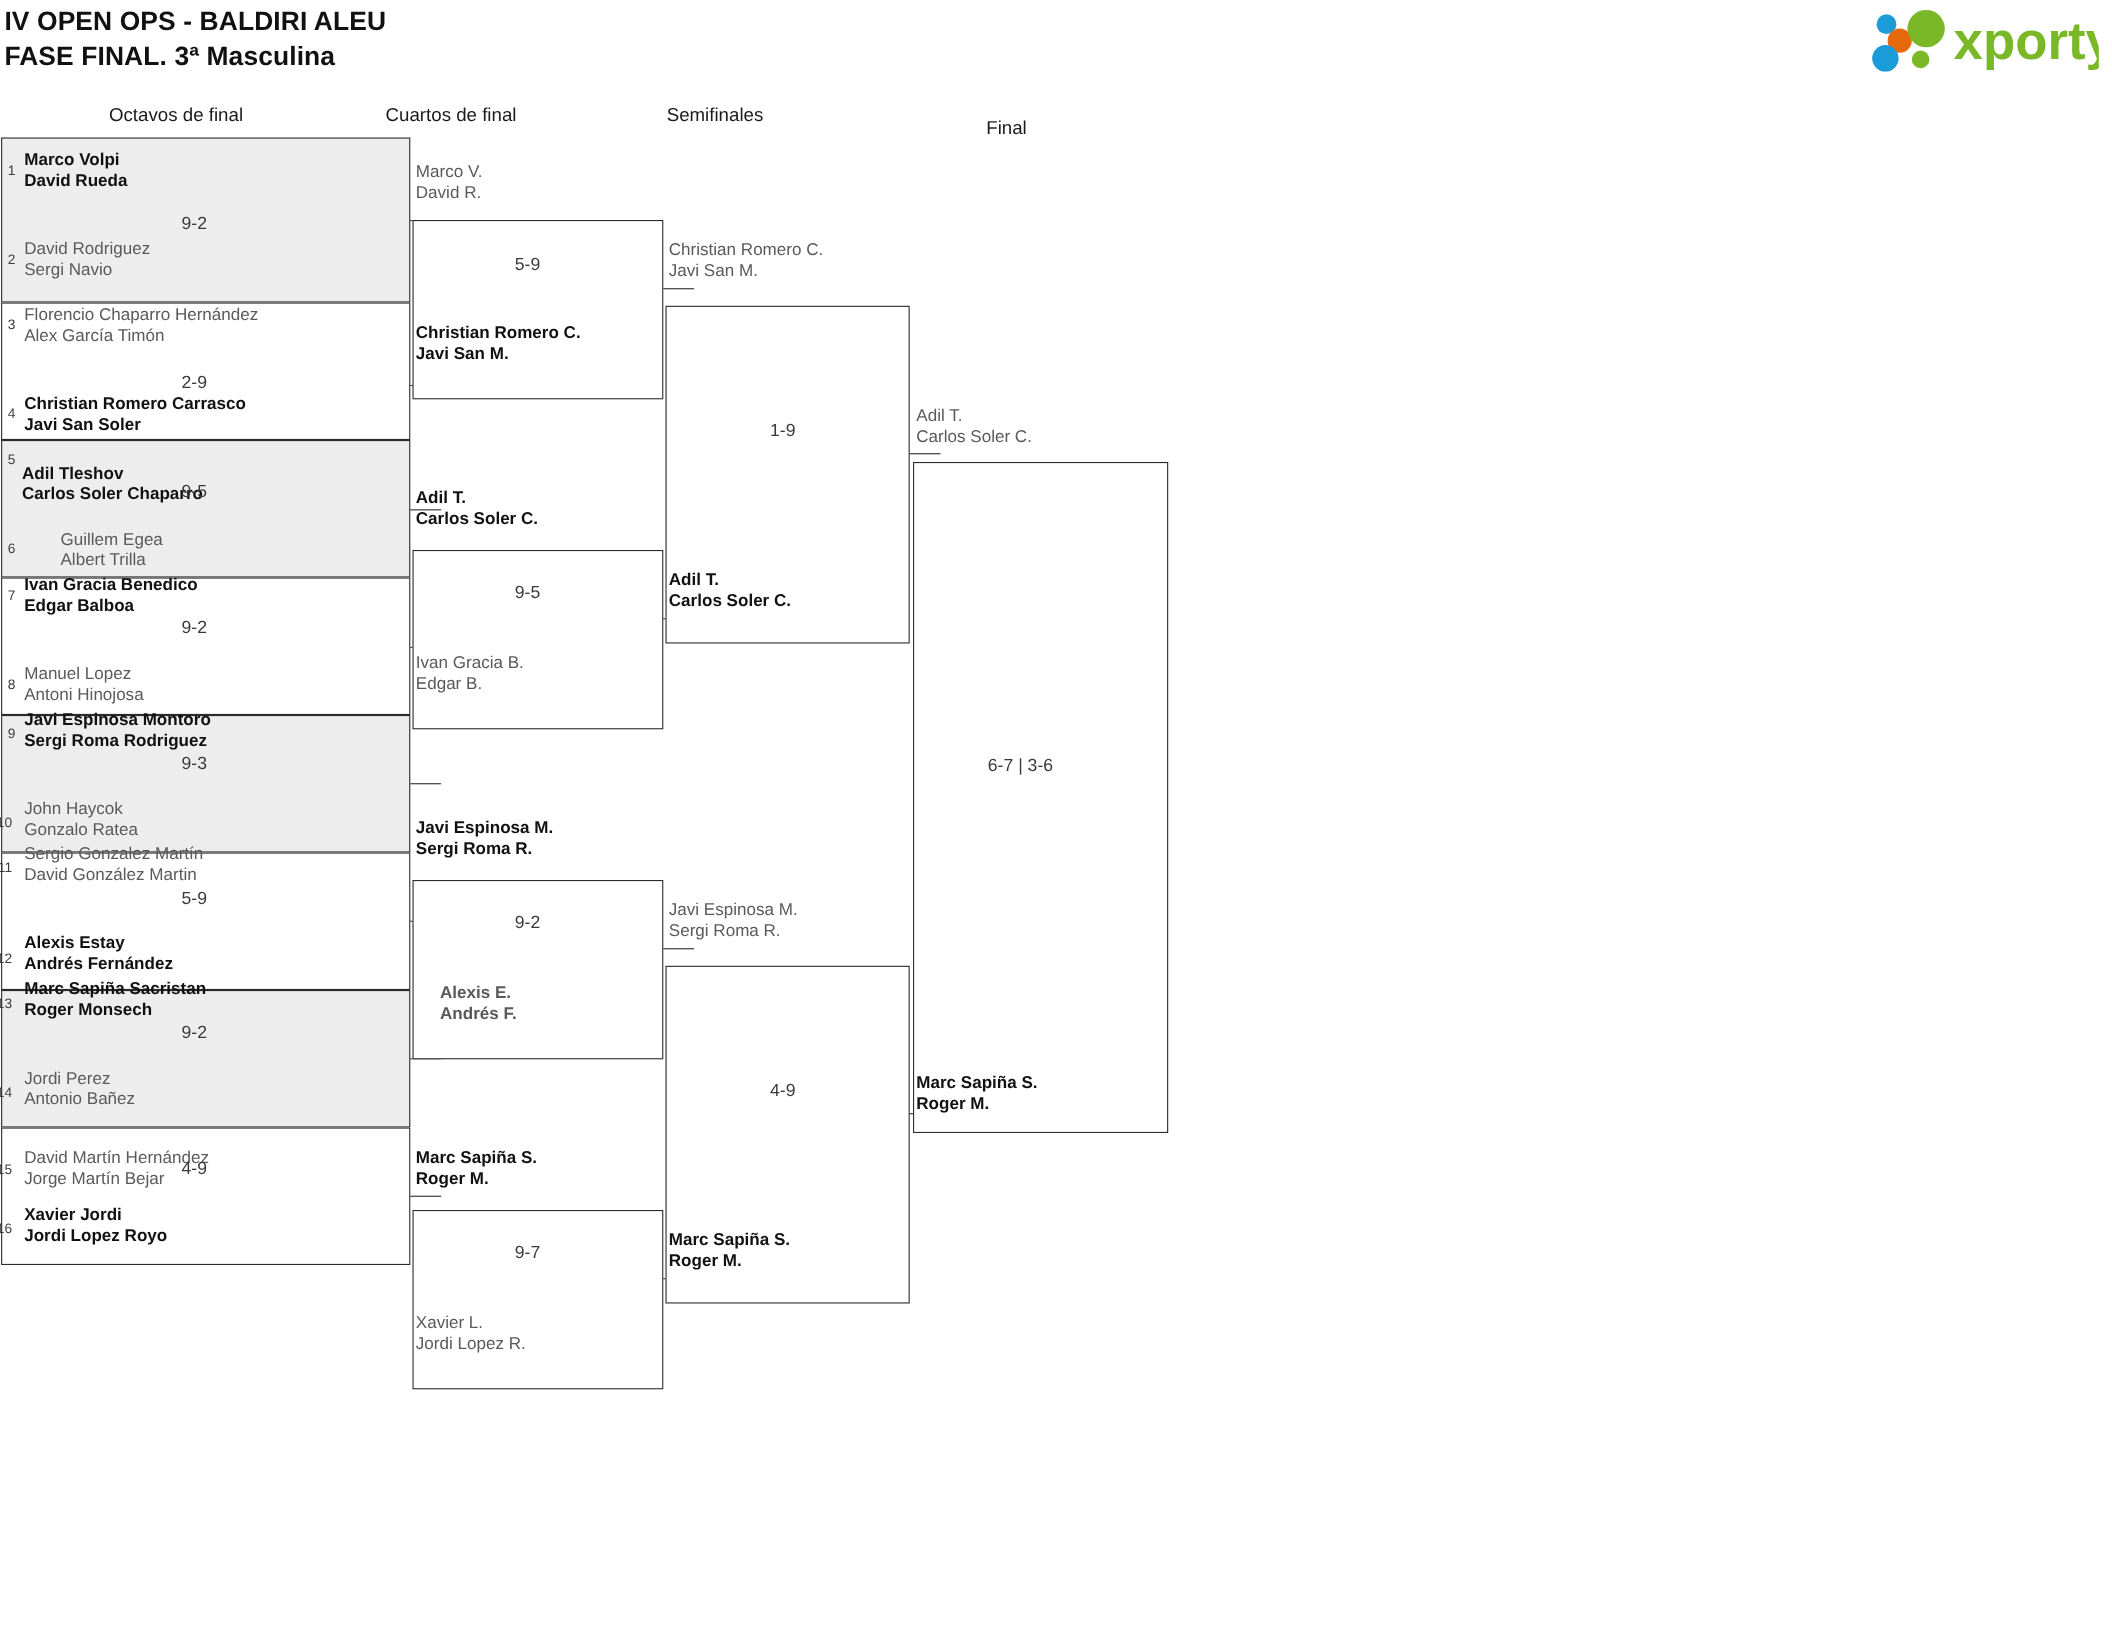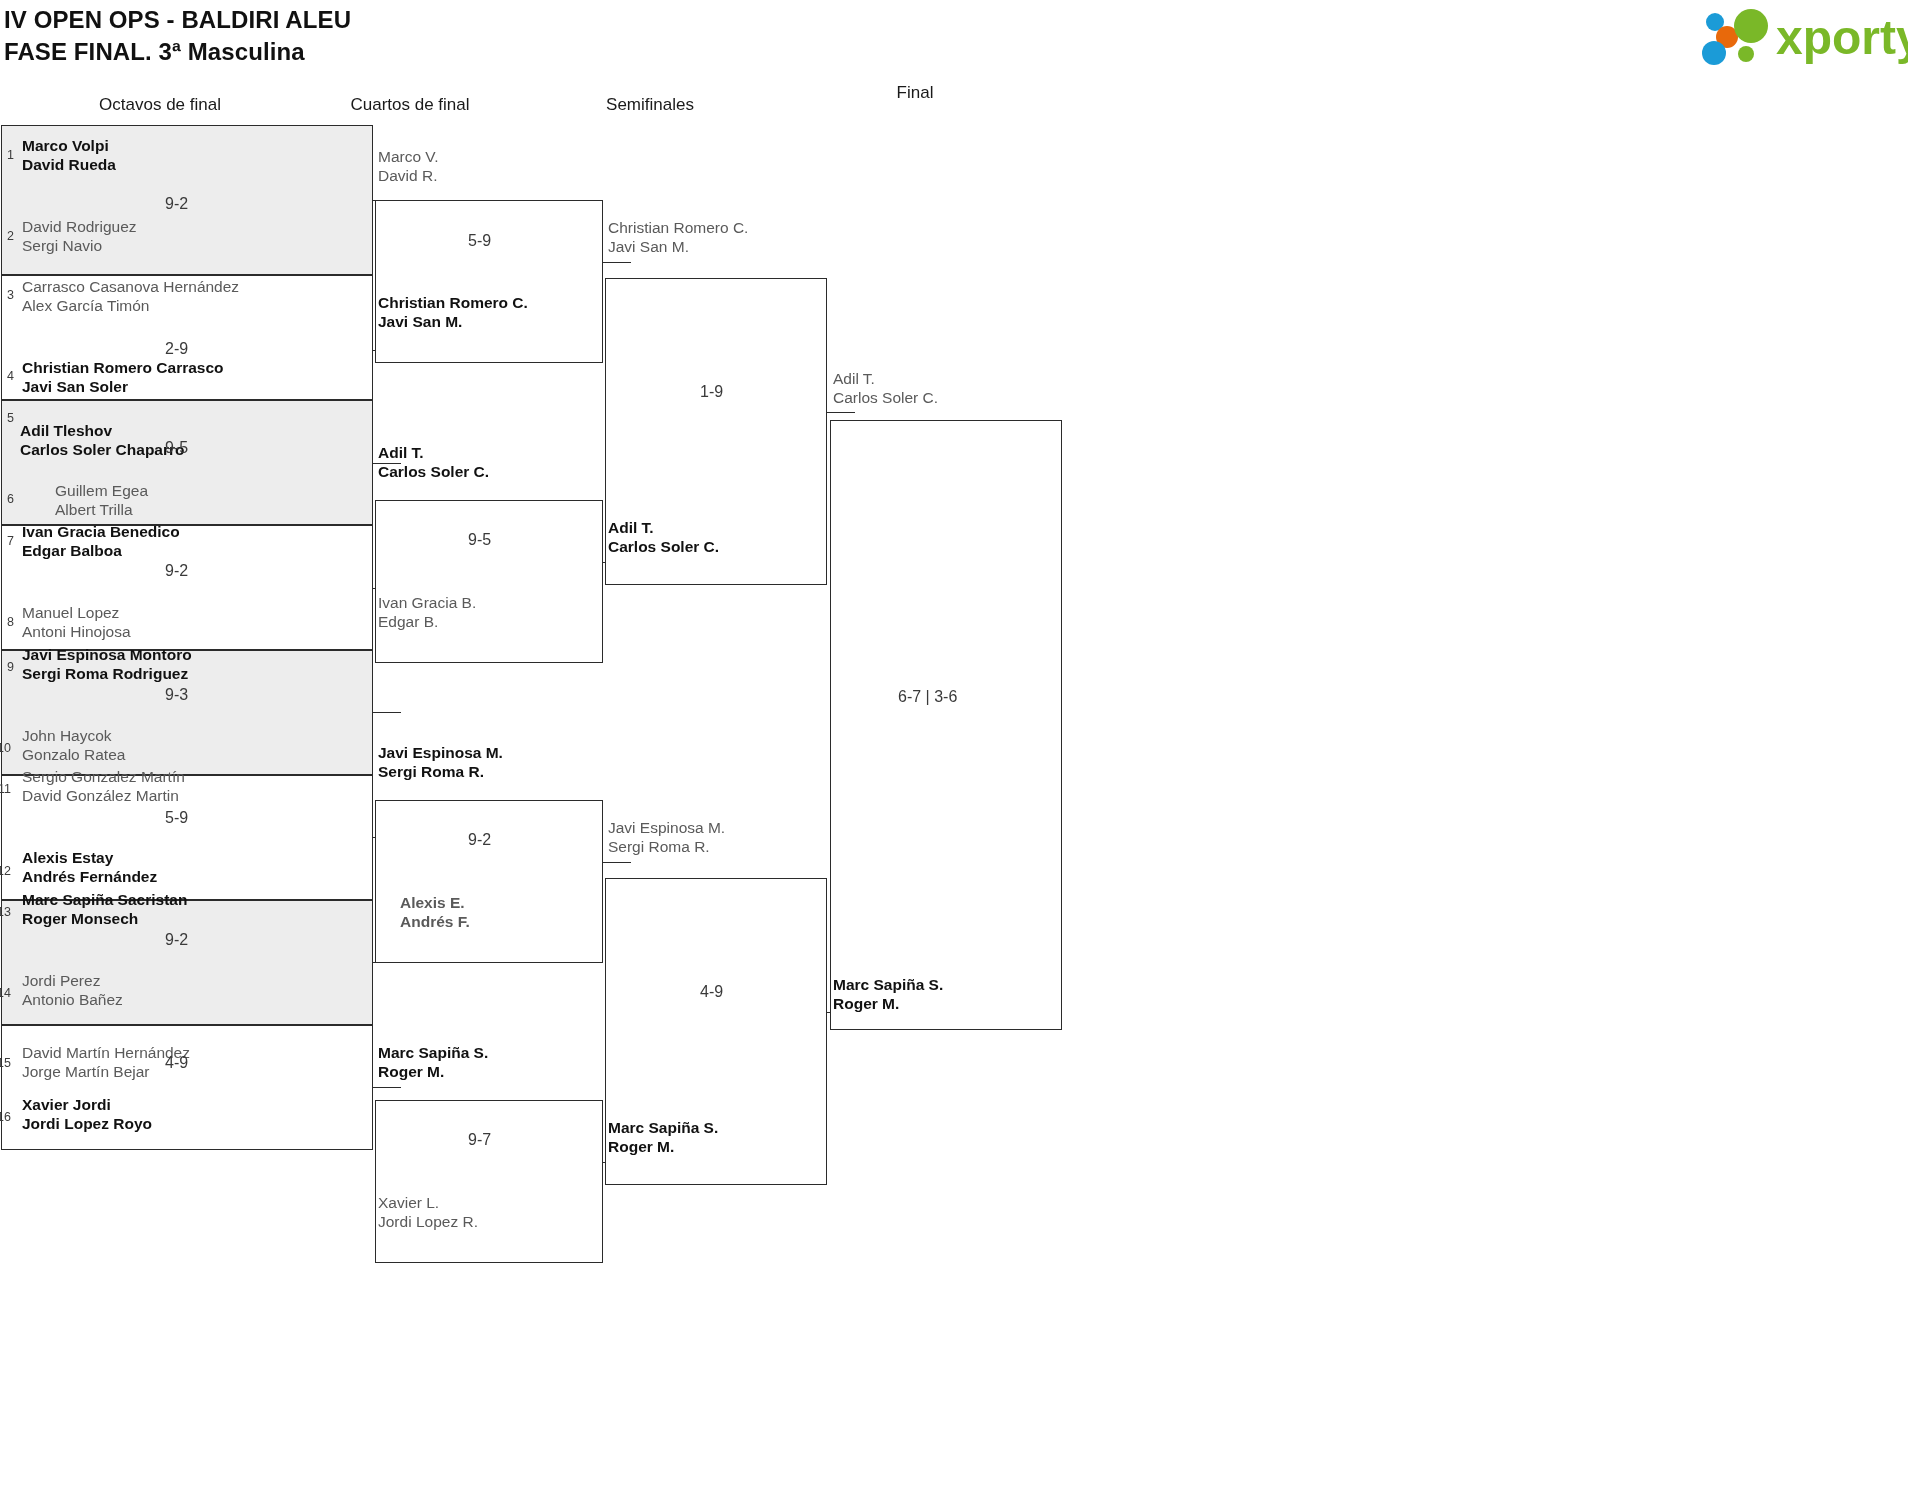--- a/index.html
+++ b/index.html
@@ -76,39 +76,39 @@
       <circle cx="55" cy="20" r="17" fill="#7ab828"></circle>
       <circle cx="18" cy="47" r="12" fill="#1b9bd7"></circle>
       <circle cx="50" cy="48" r="8" fill="#7ab828"></circle>
       <text x="80" y="48" font-family="Liberation Sans, sans-serif" font-size="48" font-weight="bold" fill="#7ab828">xporty</text>
     </svg>
   </div>
 
   <div class="round-head" style="left:60px;  top:95px; width:200px;">Octavos de final</div>
   <div class="round-head" style="left:310px; top:95px; width:200px;">Cuartos de final</div>
   <div class="round-head" style="left:570px; top:95px; width:160px;">Semifinales</div>
-  <div class="round-head" style="left:860px; top:83px; width:110px;">Final</div>
+  <div class="round-head" style="left:860px; top:107px; width:110px;">Final</div>
 
   <div class="mbox shaded" style="left:1px; top:125px; width:372px; height:150px;"></div>
   <div class="seed" style="left:-4px; top:148px;">1</div>
   <div class="team win" style="left:22px; top:136px;">
     <span class="ln">Marco Volpi</span>
     <span class="ln">David Rueda</span>
   </div>
   <div class="score" style="left:165px; top:195px;">9-2</div>
   <div class="seed" style="left:-4px; top:229px;">2</div>
   <div class="team lose" style="left:22px; top:217px;">
     <span class="ln">David Rodriguez</span>
     <span class="ln">Sergi Navio</span>
   </div>
 
   <div class="mbox" style="left:1px; top:275px; width:372px; height:125px;"></div>
   <div class="seed" style="left:-4px; top:288px;">3</div>
   <div class="team lose" style="left:22px; top:277px;">
-    <span class="ln">Carrasco Casanova Hernández</span>
+    <span class="ln">Florencio Chaparro Hernández</span>
     <span class="ln">Alex García Timón</span>
   </div>
   <div class="score" style="left:165px; top:340px;">2-9</div>
   <div class="seed" style="left:-4px; top:369px;">4</div>
   <div class="team win" style="left:22px; top:358px;">
     <span class="ln">Christian Romero Carrasco</span>
     <span class="ln">Javi San Soler</span>
   </div>
 
   <div class="mbox shaded" style="left:1px; top:400px; width:372px; height:125px;"></div>

